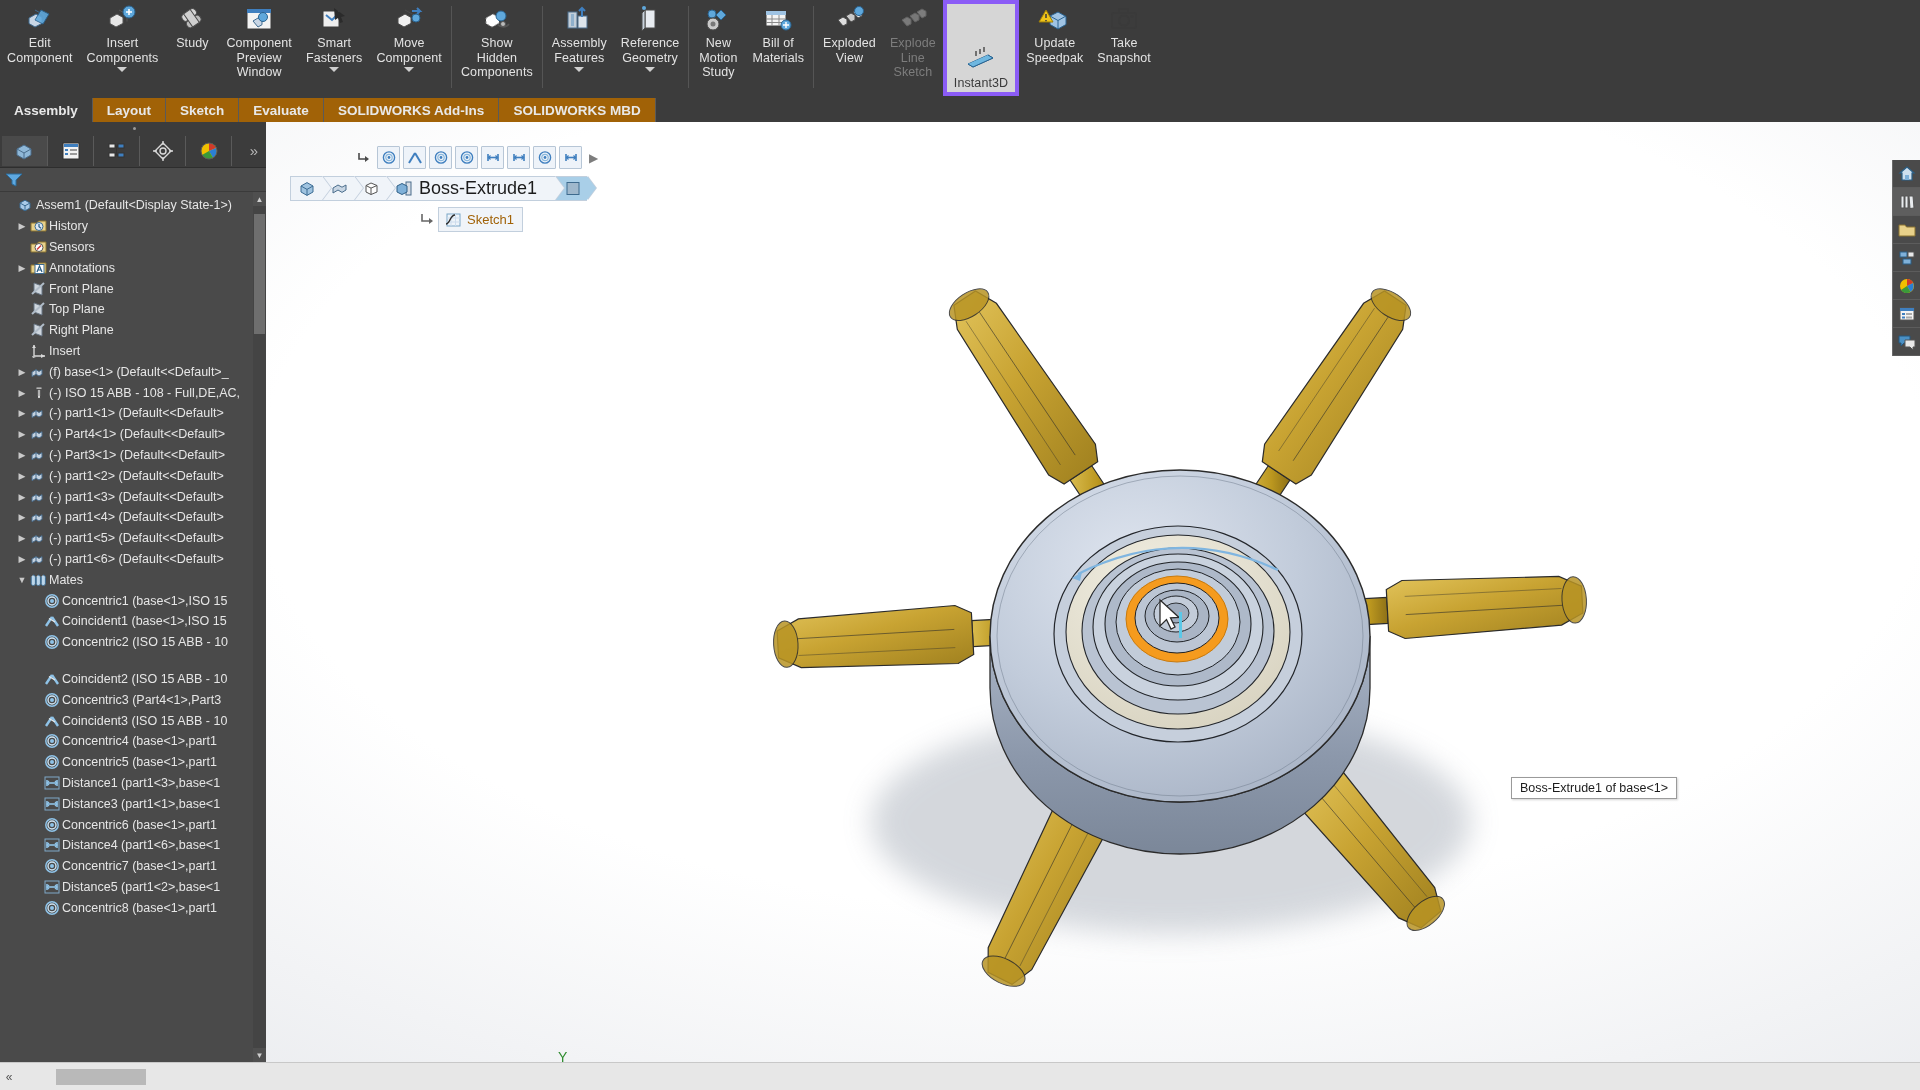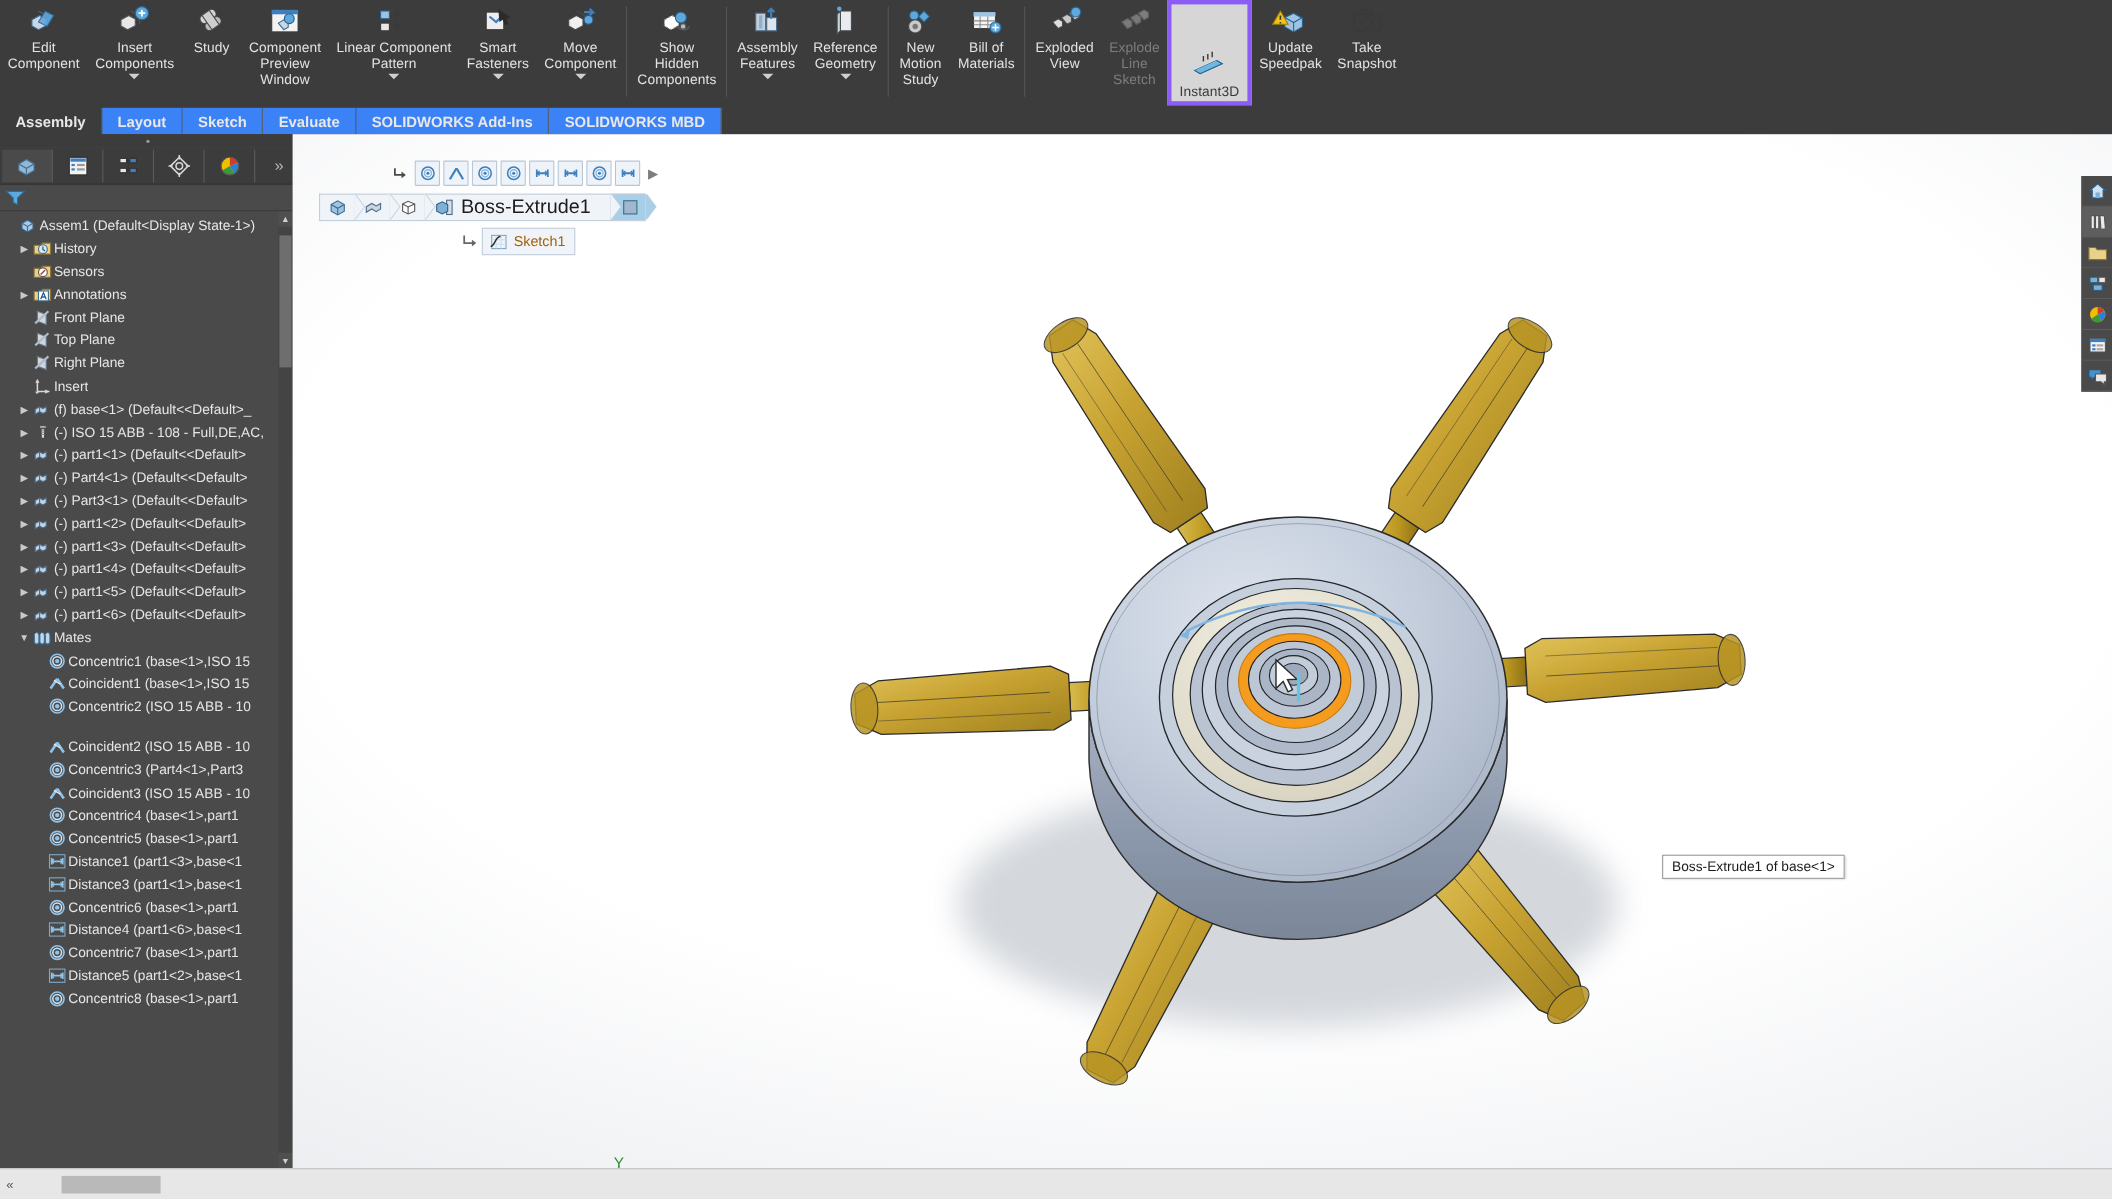--- a/index.html
+++ b/index.html
@@ -45,21 +45,21 @@
   .tabstrip{
     position:absolute; left:0; top:96px; width:1920px; height:26px;
     background:#3c3c3c; display:flex; align-items:flex-end;
   }
   .tab{
     height:24px; padding:0 14px; display:flex; align-items:center;
     font-size:13.5px; font-weight:bold; color:#e8e8e8; cursor:default;
     border-right:1px solid #5a5a5a;
   }
   .tab.active{ background:#3c3c3c; border-right:1px solid #5a5a5a; }
-  .tab.dim{ background:#3b82f6; }
+  .tab.dim{ background:#a16207; }
   .tabstrip-rest{ flex:1; }
 
   
   .leftpanel{
     position:absolute; left:0; top:122px; width:266px; bottom:28px;
     background:#4a4a4a; display:flex; flex-direction:column;
   }
   .lp-dots{ height:12px; background:#3c3c3c; position:relative; }
   .lp-dots:after{
     content:""; position:absolute; left:50%; top:5px; width:3px;height:3px;
@@ -231,33 +231,20 @@
               <svg width="34" height="30" viewBox="0 0 34 30">
                 <rect x="5" y="5" width="24" height="20" fill="#f3f3f3" stroke="#3a3a3a"></rect>
                 <rect x="5" y="5" width="24" height="4" fill="#3f7fbf"></rect>
                 <path d="M11 17l5-3 4 2.2v4.5L16 23z" fill="#c9d6e5" stroke="#3f6a8f"></path>
                 <circle cx="21" cy="13" r="4.5" fill="#5fa8dc" stroke="#2a6390"></circle>
               </svg>
             </div>
             <div class="lbl">Component
 Preview
 Window</div>
-          </div>
-          <div class="rb-btn">
-            <div class="rb-ico">
-              <svg width="34" height="30" viewBox="0 0 34 30">
-                <rect x="5" y="6" width="8" height="7" fill="#9cc3e3" stroke="#2a6390"></rect>
-                <path d="M18 6l6 3.5-6 3.5z" fill="#3a3a3a"></path>
-                <rect x="5" y="17" width="8" height="7" fill="#e8e8e8" stroke="#3a3a3a"></rect>
-                <path d="M18 17l6 3.5-6 3.5z" fill="#3a3a3a"></path>
-              </svg>
-            </div>
-            <div class="lbl">Linear Component
-Pattern</div>
-            <div class="caret"></div>
           </div>
           <div class="rb-btn">
             <div class="rb-ico">
               <svg width="34" height="30" viewBox="0 0 34 30">
                 <rect x="6" y="7" width="16" height="16" fill="#eee" stroke="#3a3a3a"></rect>
                 <path d="M9 11l6 5 6-6" fill="none" stroke="#3f7fbf" stroke-width="2"></path>
                 <path d="M17 4l11 8-4 1 2 5-3 1-2-5-3 2z" fill="#2b2b2b"></path>
               </svg>
             </div>
             <div class="lbl">Smart

